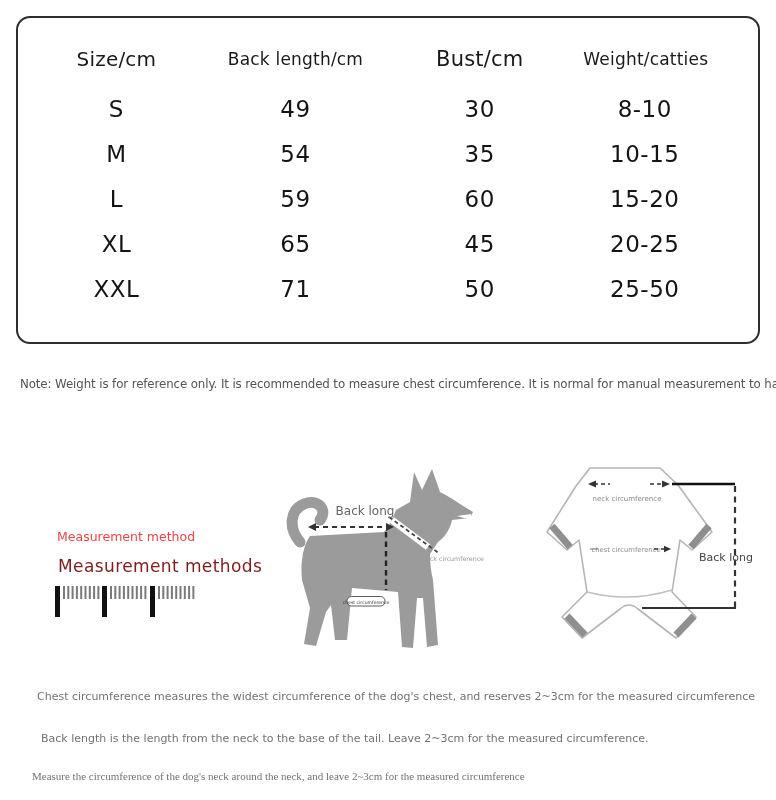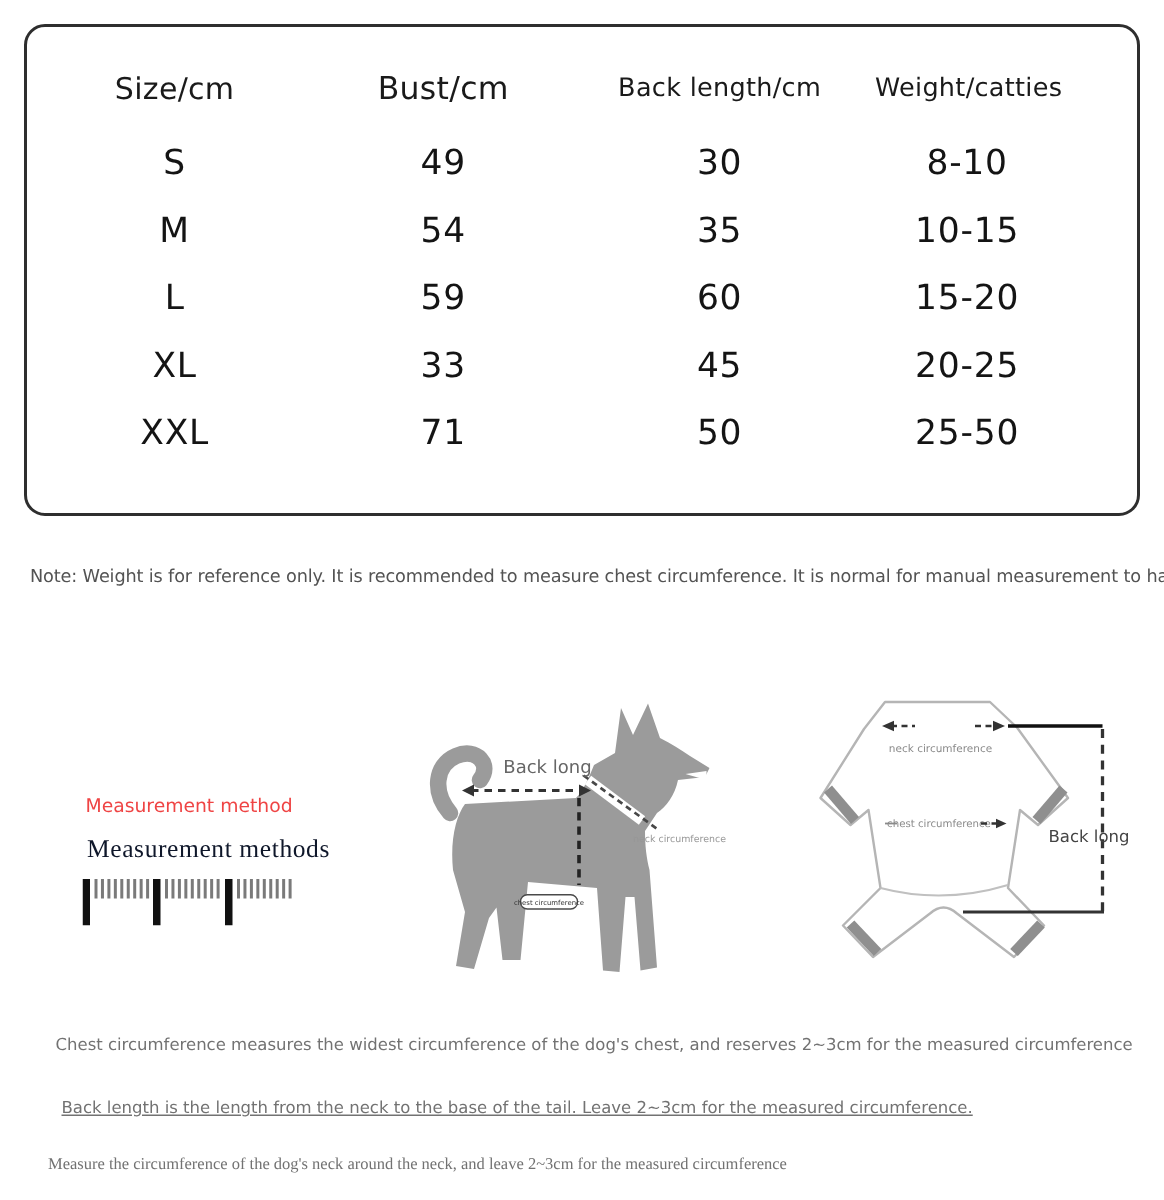--- a/index.html
+++ b/index.html
@@ -25,41 +25,41 @@
   .h4 { font-size:17px; }
   .t-head .cell { color:#1a1a1a; letter-spacing:0.2px; }
   .t-row  .cell { font-size:23px; color:#141414; letter-spacing:0.5px; }
   
   .note {
     position:absolute; left:20px; top:377px; white-space:nowrap;
     font-size:11.8px; color:#535353; letter-spacing:-0.1px;
   }
   
   .mm-small { position:absolute; left:57px; top:529px; font-size:12.5px; color:#ef4444; }
-  .mm-large { position:absolute; left:58px; top:556px; font-size:17px; color:#0f172a; letter-spacing:0.4px;font-family:Liberation Serif, serif; }
+  .mm-large { position:absolute; left:58px; top:556px; font-size:17px; color:#7f1d1d; letter-spacing:0.4px; }
   .ruler    { position:absolute; left:55px; top:586px; }
   .dog-svg     { position:absolute; left:280px; top:440px; }
   .garment-svg { position:absolute; left:530px; top:440px; }
   
   .instr { position:absolute; white-space:nowrap; font-size:11px; color:#727272; letter-spacing:0px; }
   .instr.i1 { left:37px; top:690px; }
-  .instr.i2 { left:41px; top:732px;text-decoration:underline; }
+  .instr.i2 { left:41px; top:732px; }
   .instr.i3 { left:32px; top:770px;font-family:Liberation Serif, serif; }
   svg text { font-family:"DejaVu Sans","Liberation Sans",sans-serif; }
 </style>
 </head>
 <body>
 
 <div class="canvas">
 
   <div class="size-table">
     <div class="t-head">
       <div class="cell h1">Size/cm</div>
+      <div class="cell h3">Back length/cm</div>
       <div class="cell h2">Bust/cm</div>
-      <div class="cell h3">Back length/cm</div>
       <div class="cell h4">Weight/catties</div>
       <div class="cell"></div>
     </div>
     <div class="t-row">
       <div class="cell">S</div>
       <div class="cell">49</div>
       <div class="cell">30</div>
       <div class="cell">8-10</div>
       <div class="cell"></div>
     </div>
@@ -72,21 +72,21 @@
     </div>
     <div class="t-row">
       <div class="cell">L</div>
       <div class="cell">59</div>
       <div class="cell">60</div>
       <div class="cell">15-20</div>
       <div class="cell"></div>
     </div>
     <div class="t-row">
       <div class="cell">XL</div>
-      <div class="cell">33</div>
+      <div class="cell">65</div>
       <div class="cell">45</div>
       <div class="cell">20-25</div>
       <div class="cell"></div>
     </div>
     <div class="t-row">
       <div class="cell">XXL</div>
       <div class="cell">71</div>
       <div class="cell">50</div>
       <div class="cell">25-50</div>
       <div class="cell"></div>

